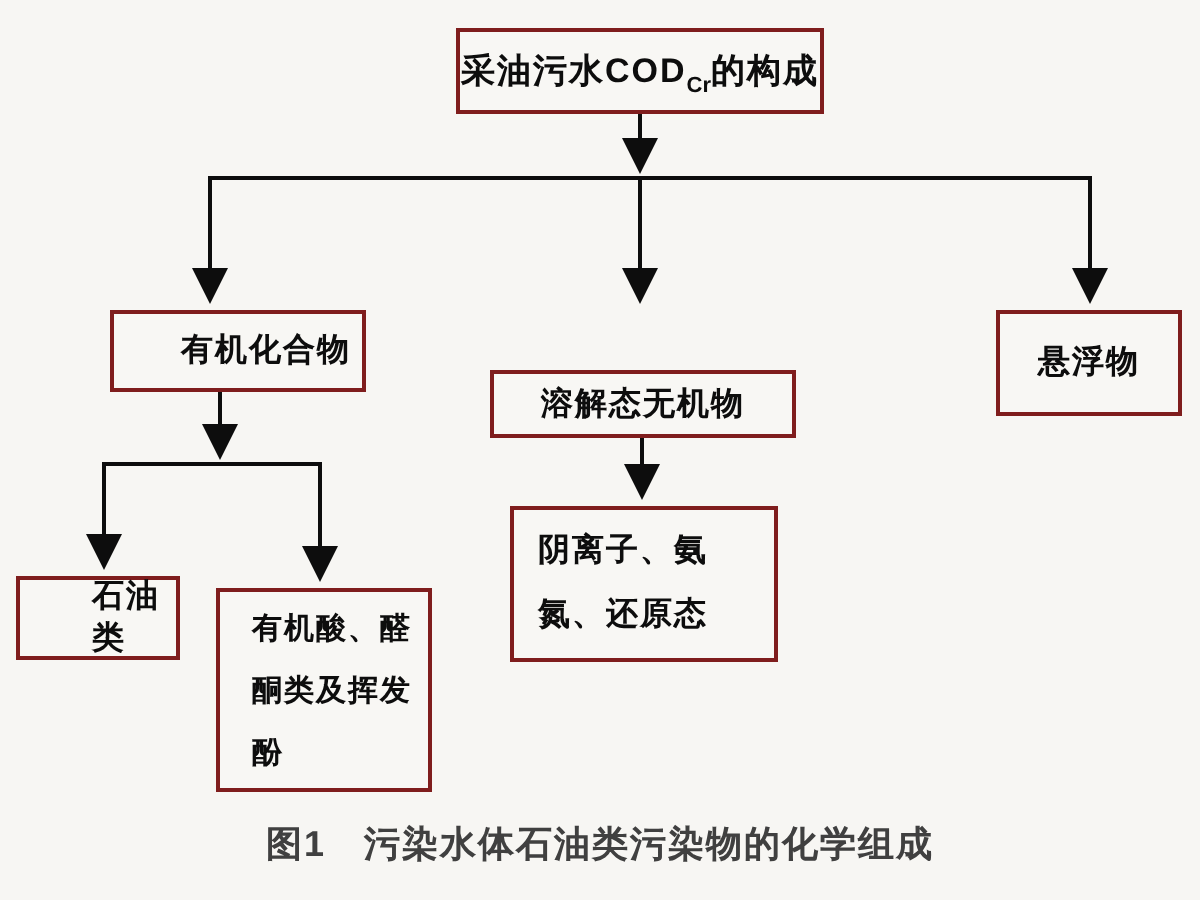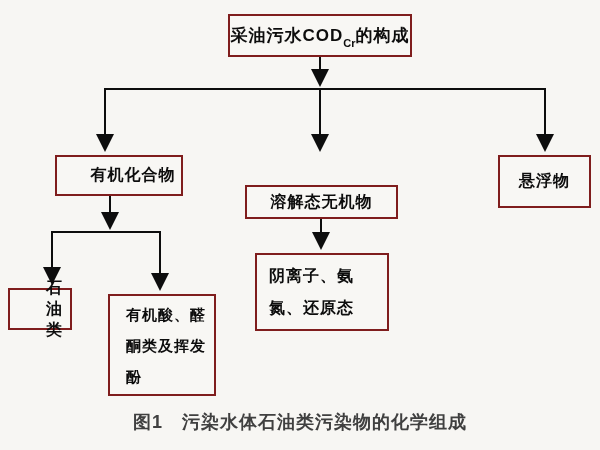--- a/index.html
+++ b/index.html
@@ -28,21 +28,21 @@
     align-items:center;
     justify-content:center;
     box-sizing:border-box;
     white-space:pre-line;
     letter-spacing:1px;
   }
   .node-root{left:228px;top:14px;width:184px;height:43px;font-size:17px;}
   .node-organic{left:55px;top:155px;width:128px;height:41px;font-size:16px;padding-left:28px;}
   .node-inorganic{left:245px;top:155px;width:153px;height:34px;font-size:16px;margin-top:30px;}
   .node-suspended{left:498px;top:155px;width:93px;height:53px;font-size:16px;}
-  .node-petroleum{left:8px;top:288px;width:64px;height:42px;font-size:16px;padding-left:36px;}
+  .node-petroleum{left:8px;top:288px;width:82px;height:42px;font-size:16px;padding-left:36px;}
   .node-acids{
     left:108px;top:294px;width:108px;height:102px;font-size:15px;
     justify-content:flex-start;text-align:left;
     padding-left:16px;line-height:31px;
   }
   .node-anions{
     left:255px;top:253px;width:134px;height:78px;font-size:16px;
     justify-content:flex-start;text-align:center;
     padding-left:12px;line-height:32px;
   }

